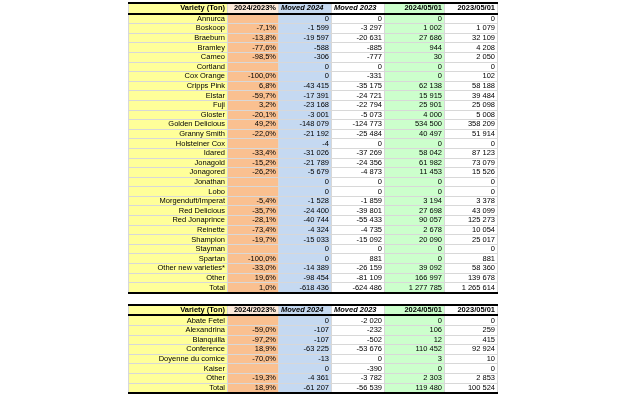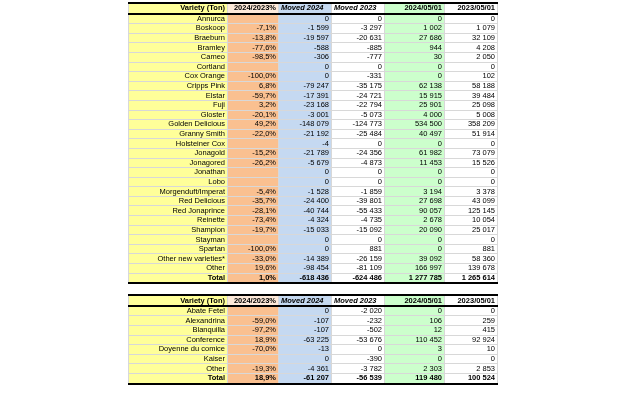--- a/index.html
+++ b/index.html
@@ -48,21 +48,21 @@
   .c3 { background: #ffffff;       text-align: right; }
   .c4 { background: var(--green);  text-align: right; margin-left: 27px; }
   .c5 { background: #ffffff;       text-align: right; }
   
   thead th { border-top: 2px solid #000; border-bottom: 2px solid #000; }
   thead .c1 { background: var(--pctHeader); text-align: right; }
   thead .c2, thead .c3 { text-align: left; font-style: italic; }
   thead .c4, thead .c5 { text-align: right; }
   
   tfoot td {
-    font-weight: bold;
+    font-weight: normal;
     border-top: 1.5px solid #000;
     border-bottom: 2.5px solid #000;
   }
 </style>
 </head>
 <body>
 
 <div id="sheet">
 
   <table>
@@ -137,21 +137,21 @@
           <td class="c0">Cox Orange</td>
           <td class="c1">-100,0%</td>
           <td class="c2">0</td>
           <td class="c3">-331</td>
           <td class="c4">0</td>
           <td class="c5">102</td>
         </tr>
         <tr>
           <td class="c0">Cripps Pink</td>
           <td class="c1">6,8%</td>
-          <td class="c2">-79 247</td>
+          <td class="c2">-43 415</td>
           <td class="c3">-35 175</td>
           <td class="c4">62 138</td>
           <td class="c5">58 188</td>
         </tr>
         <tr>
           <td class="c0">Elstar</td>
           <td class="c1">-59,7%</td>
           <td class="c2">-17 391</td>
           <td class="c3">-24 721</td>
           <td class="c4">15 915</td>
@@ -191,20 +191,28 @@
         </tr>
         <tr>
           <td class="c0">Holsteiner Cox</td>
           <td class="c1"></td>
           <td class="c2">-4</td>
           <td class="c3">0</td>
           <td class="c4">0</td>
           <td class="c5">0</td>
         </tr>
         <tr>
+          <td class="c0">Idared</td>
+          <td class="c1">-33,4%</td>
+          <td class="c2">-31 026</td>
+          <td class="c3">-37 269</td>
+          <td class="c4">58 042</td>
+          <td class="c5">87 123</td>
+        </tr>
+        <tr>
           <td class="c0">Jonagold</td>
           <td class="c1">-15,2%</td>
           <td class="c2">-21 789</td>
           <td class="c3">-24 356</td>
           <td class="c4">61 982</td>
           <td class="c5">73 079</td>
         </tr>
         <tr>
           <td class="c0">Jonagored</td>
           <td class="c1">-26,2%</td>
@@ -244,21 +252,21 @@
           <td class="c3">-39 801</td>
           <td class="c4">27 698</td>
           <td class="c5">43 099</td>
         </tr>
         <tr>
           <td class="c0">Red Jonaprince</td>
           <td class="c1">-28,1%</td>
           <td class="c2">-40 744</td>
           <td class="c3">-55 433</td>
           <td class="c4">90 057</td>
-          <td class="c5">125 145</td>
+          <td class="c5">125 273</td>
         </tr>
         <tr>
           <td class="c0">Reinette</td>
           <td class="c1">-73,4%</td>
           <td class="c2">-4 324</td>
           <td class="c3">-4 735</td>
           <td class="c4">2 678</td>
           <td class="c5">10 054</td>
         </tr>
         <tr>

